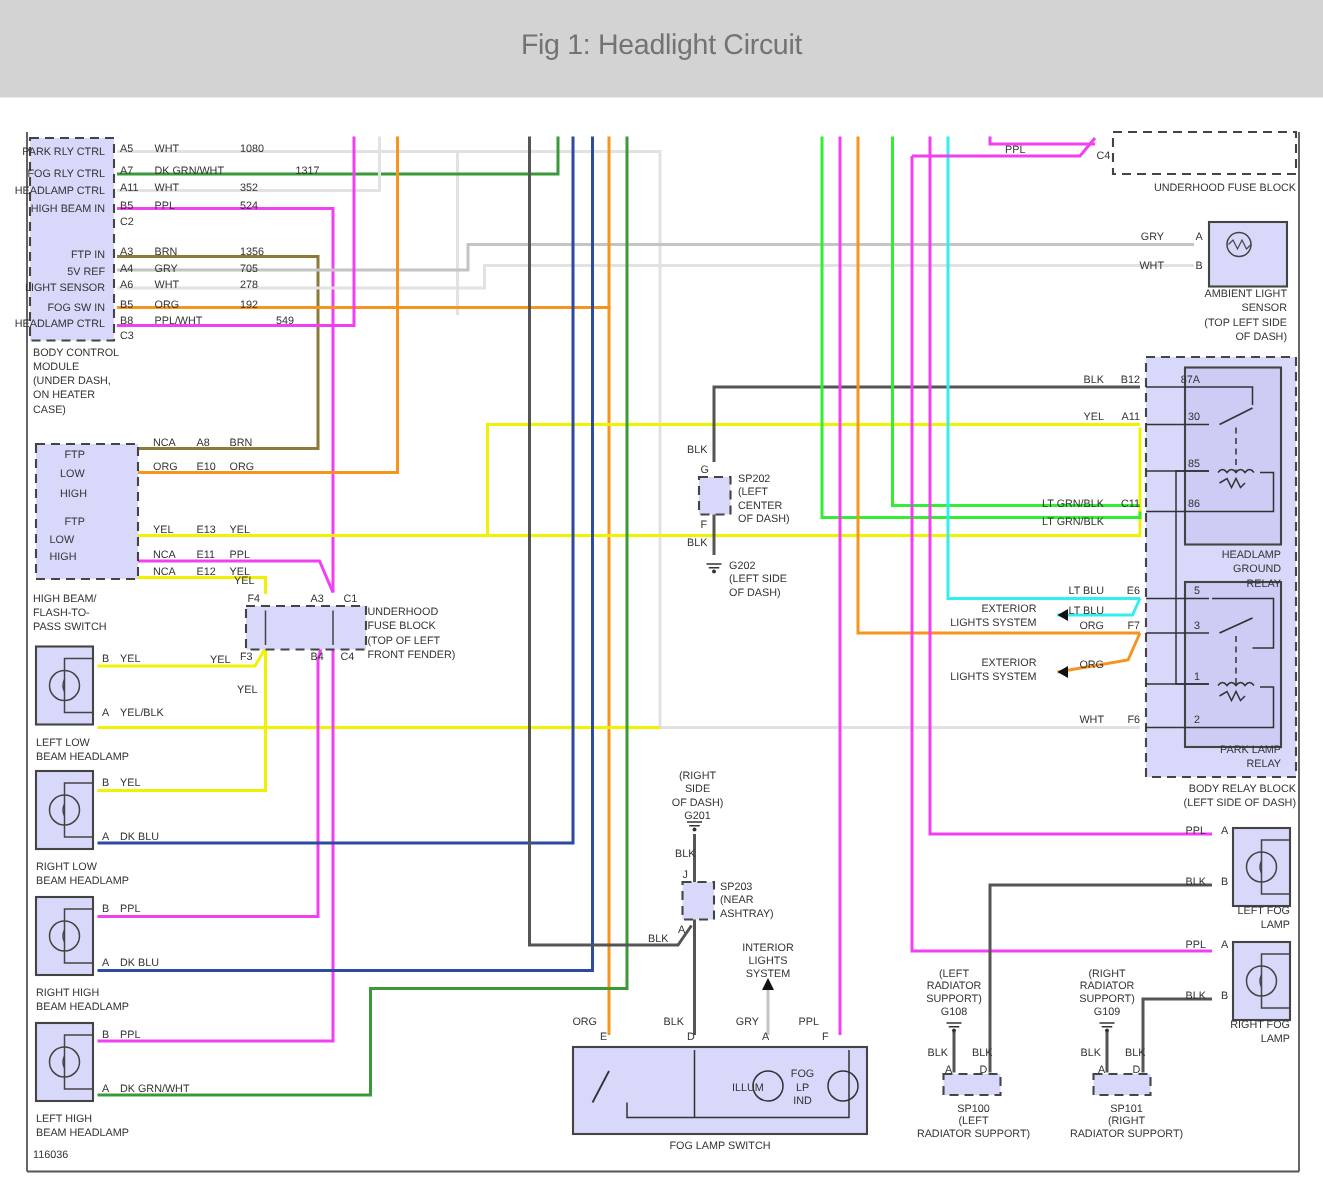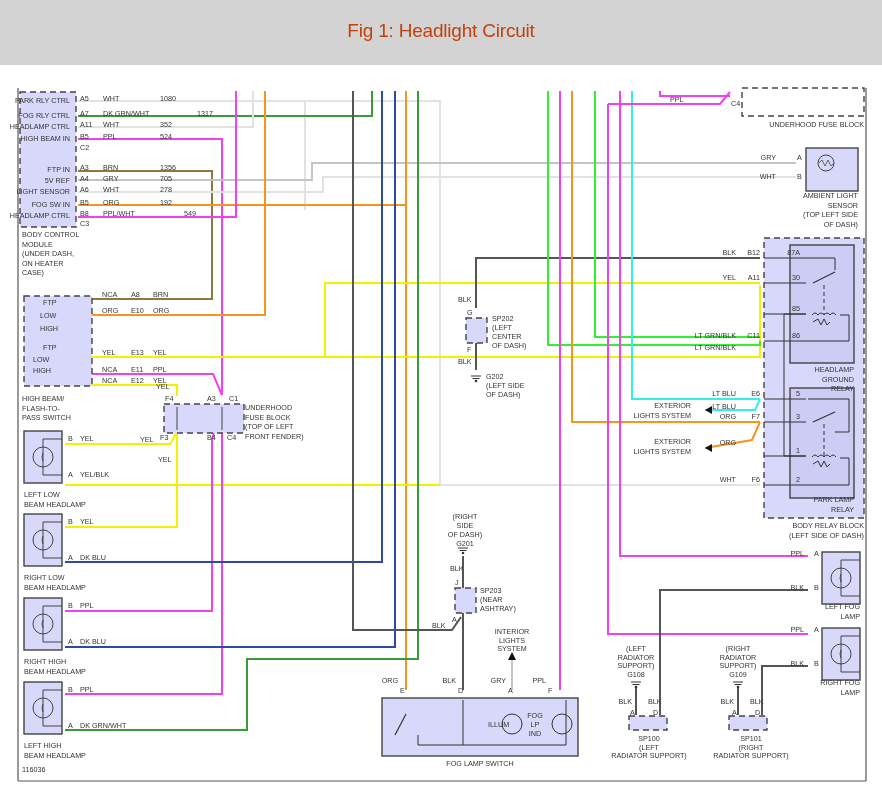--- a/index.html
+++ b/index.html
@@ -1,18 +1,18 @@
 <!DOCTYPE html>
 <html><head>
 <meta charset="utf-8">
 <style>
   html, body { margin:0; padding:0; background:#fff; }
   body { width:882px; height:785px; position:relative; overflow:hidden; font-family:"Liberation Sans", sans-serif; }
   .header { position:absolute; left:0; top:0; width:882px; height:65px; background:#d3d3d3; }
-  .header-title { position:absolute; left:0; top:0; width:882px; height:65px; line-height:62px; text-align:center; font-family:"Liberation Sans", sans-serif; font-size:19px; color:#c2410c; letter-spacing:-0.2px; }
+  .header-title { position:absolute; left:0; top:0; width:882px; height:65px; line-height:62px; text-align:center; font-family:"Liberation Sans", sans-serif; font-size:19px; color:#737373; letter-spacing:-0.2px; }
   svg#diagram { position:absolute; left:0; top:0; }
   svg text { font-family:"Liberation Sans", sans-serif; font-size:7.2px; fill:#333; }
 </style>
 </head>
 <body>
 
 <div class="header"></div>
 <div class="header-title">Fig 1: Headlight Circuit</div>
 
 <svg id="diagram" width="882" height="785">

